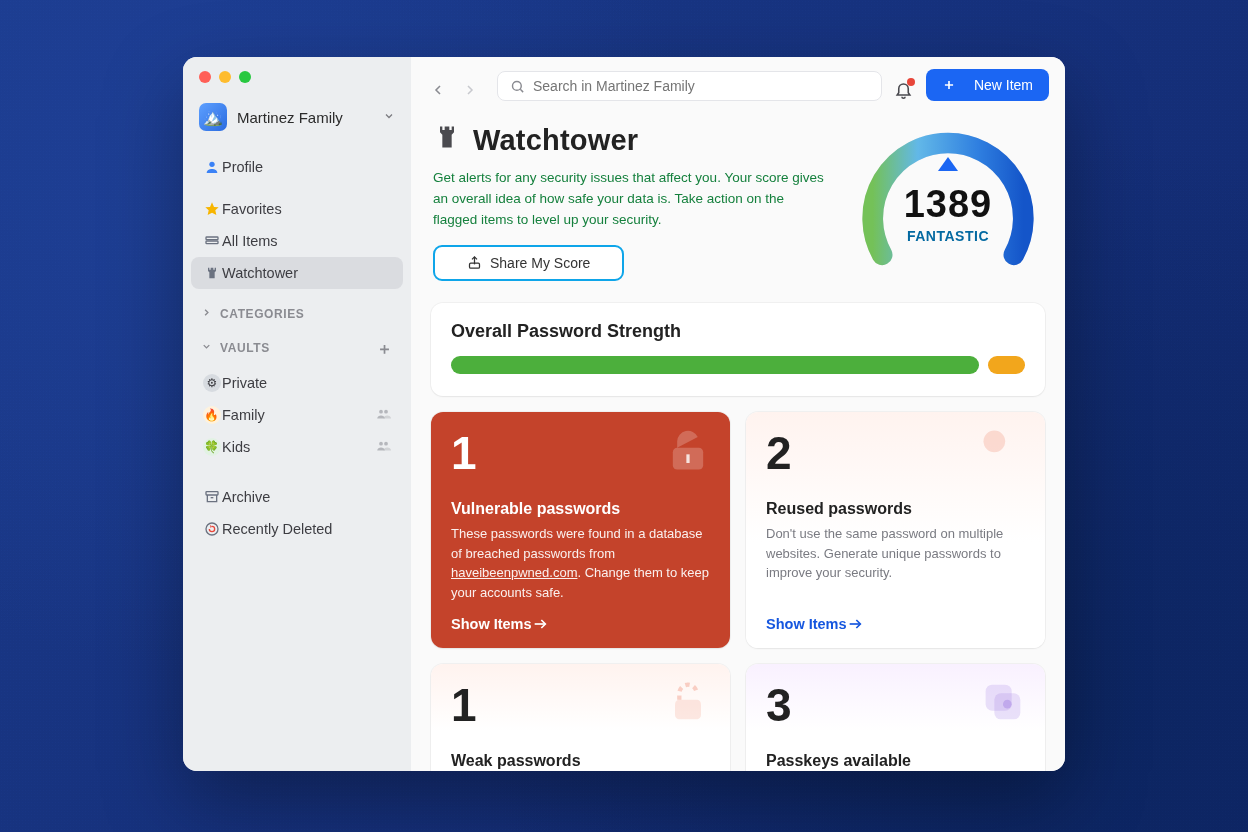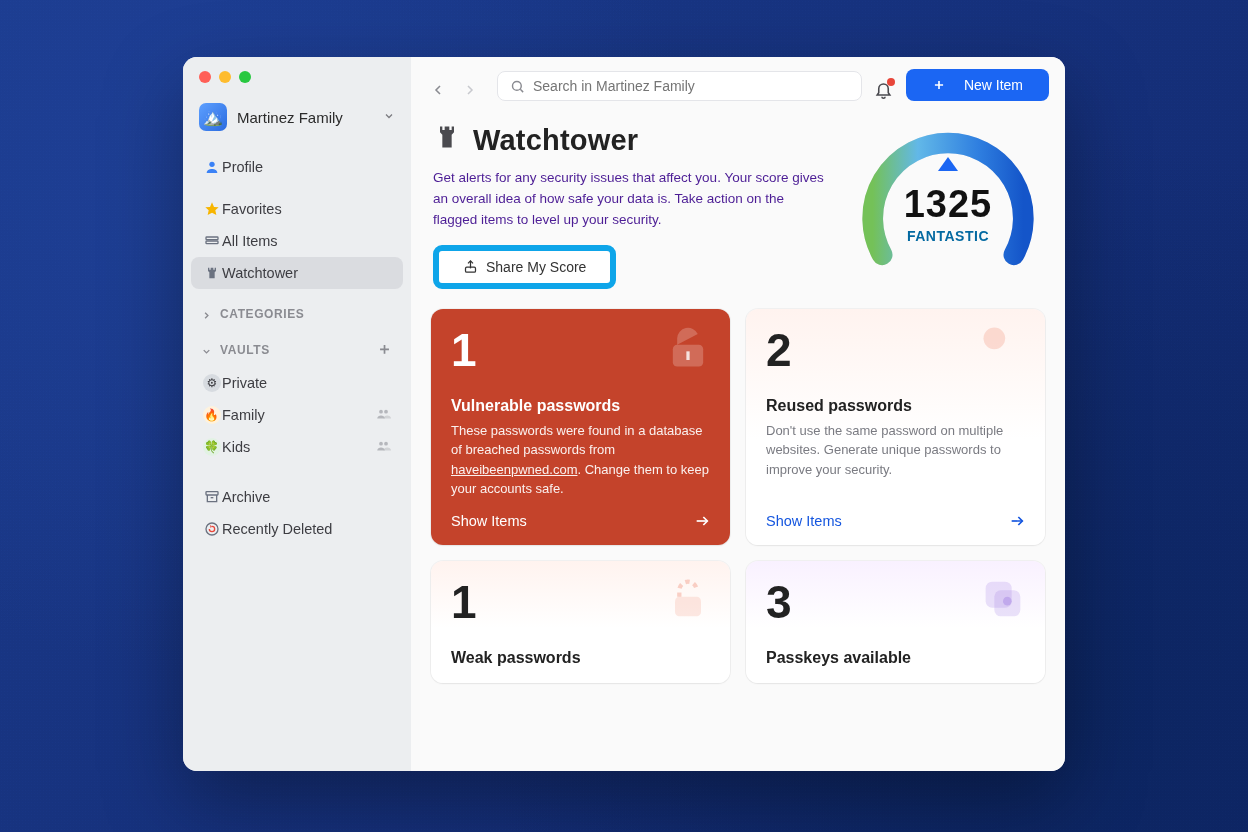--- a/index.html
+++ b/index.html
@@ -37,41 +37,41 @@
   .tl-red{background:#ff5f57}.tl-yellow{background:#febc2e}.tl-green{background:#28c840}
   .vault-switcher{ display:flex; align-items:center; gap:10px; padding:20px 16px 16px 16px; cursor:pointer;}
   .vault-icon{ width:28px;height:28px;border-radius:7px;background:linear-gradient(135deg,#5ea0ff,#2a6be0);display:flex;align-items:center;justify-content:center;font-size:16px;}
   .vault-name{ font-size:15px;font-weight:500;color:#2b2b2b; }
   .chev{ margin-left:auto; color:#7b7b80; }
   .nav-section{ padding:4px 8px; }
   .nav-item{ display:flex;align-items:center;gap:1px;padding:7px 12px;border-radius:8px;color:#3d3d42;cursor:pointer;font-size:14.5px;}
   .nav-item.active{ background:#dadce0; }
   .nav-icon{ width:18px;height:18px;display:flex;align-items:center;justify-content:center;font-size:15px;color:#6b7280;}
   .nav-gap{height:10px}
-  .section-header{ display:flex;align-items:flex-end;gap:8px;padding:14px 18px 6px 18px;font-size:12px;font-weight:600;letter-spacing:.6px;color:#8a8b91;cursor:pointer;}
+  .section-header{ display:flex;align-items:flex-start;gap:8px;padding:14px 18px 6px 18px;font-size:12px;font-weight:600;letter-spacing:.6px;color:#8a8b91;cursor:pointer;}
   .section-header .add-btn{ margin-left:auto;color:#8a8b91;font-size:16px;line-height:1;}
   .vault-dot{ width:18px;height:18px;border-radius:50%;display:flex;align-items:center;justify-content:center;font-size:12px;}
   .share-indicator{ margin-left:auto;color:#b5b7bc;font-size:13px; }
   
   .main{ flex:1;background:#fafafa;display:flex;flex-direction:column;overflow:hidden;}
   .toolbar{ display:flex;align-items:flex-end;gap:10px;padding:12px 16px 10px 16px;}
   .nav-arrow{ width:22px;height:22px;display:flex;align-items:center;justify-content:center;color:#8a8b91;cursor:pointer;}
   .nav-arrow.disabled{color:#c8c9ce;cursor:default;}
   .search{ flex:1;display:flex;align-items:center;gap:8px;background:#fff;border:1px solid #e4e5e9;border-radius:8px;padding:6px 12px;margin-left:6px;}
   .search input{ border:none;outline:none;flex:1;font-size:14px;background:transparent;color:#333;}
   .bell{ width:24px;height:24px;position:relative;display:flex;align-items:center;justify-content:center;cursor:pointer;}
   .bell svg{color:#4a4a4f;}
   .bell .dot{ position:absolute;top:1px;right:1px;width:8px;height:8px;border-radius:50%;background:#e8463a;}
-  .new-item-btn{ display:flex;align-items:center;gap:18px;background:#1b66f3;color:#fff;border:none;border-radius:8px;padding:8px 26px;font-size:14px;font-weight:500;cursor:pointer;}
+  .new-item-btn{ display:flex;align-items:center;gap:18px;background:#1b66f3;color:#fff;border:none;border-radius:8px;padding:8px 16px;font-size:14px;font-weight:500;cursor:pointer;}
   .content{ flex:1;overflow:auto;padding:4px 20px 24px 20px;}
   .page-head{ display:flex;gap:24px;align-items:flex-start;padding:8px 2px 20px 2px;}
   .page-head-left{ flex:1;min-width:0;}
   .page-title{ display:flex;align-items:center;gap:12px;font-size:29px;font-weight:700;color:#222;letter-spacing:.2px;}
-  .page-desc{ color:#4c1d95;font-size:13.5px;line-height:1.55;margin-top:10px;max-width:400px;}
-  .share-btn{ display:inline-flex;align-items:center;gap:8px;margin-top:14px;background:#fff;border:6px solid #0ea5e9;border-radius:9px;padding:8px 24px;font-size:14px;font-weight:500;color:#333;cursor:pointer;}
+  .page-desc{ color:#15803d;font-size:13.5px;line-height:1.55;margin-top:10px;max-width:400px;}
+  .share-btn{ display:inline-flex;align-items:center;gap:8px;margin-top:14px;background:#fff;border:2px solid #0ea5e9;border-radius:9px;padding:8px 32px;font-size:14px;font-weight:500;color:#333;cursor:pointer;}
   
   .gauge-wrap{ width:190px;height:160px;position:relative;flex-shrink:0;}
   .gauge-wrap svg{width:100%;height:100%;}
   .gauge-score{position:absolute;left:0;right:0;top:60px;text-align:center;}
   .gauge-score .num{font-size:38px;font-weight:800;color:#111;letter-spacing:1px;}
   .gauge-score .lbl{font-size:14px;font-weight:600;color:#0369a1;letter-spacing:.5px;margin-top:2px;}
   .gauge-pointer{position:absolute;left:50%;top:34px;transform:translateX(-50%);width:0;height:0;border-left:10px solid transparent;border-right:10px solid transparent;border-bottom:14px solid #1b66f3;}
   
   .card{ background:#fff;border-radius:12px;box-shadow:0 1px 2px rgba(0,0,0,.05),0 0 0 1px rgba(0,0,0,.04);}
   .strength-card{ padding:18px 20px 22px 20px;margin-bottom:16px;}
@@ -84,21 +84,21 @@
   .issue-card{ padding:18px 20px 16px 20px; display:flex;flex-direction:column;min-height:225px;position:relative;}
   .issue-card.danger{ background:#c4432b;color:#fff;}
   .issue-card.danger h4, .issue-card.danger .issue-num{color:#fff;}
   .issue-card.danger .issue-desc{color:rgba(255,255,255,.92);}
   .issue-card.light{ background:linear-gradient(180deg,#fff3ef 0%,#ffffff 55%);}
   .issue-card.light2{ background:linear-gradient(180deg,#f9f1ff 0%,#ffffff 55%);}
   .issue-num{ font-size:46px;font-weight:800;line-height:1;color:#222;}
   .issue-card h4{ font-size:16px;font-weight:700;margin-top:24px;color:#222;}
   .issue-desc{ font-size:13px;color:#7a7b82;margin-top:6px;line-height:1.5;}
   .issue-desc a{color:inherit;text-decoration:underline;}
-  .show-link{ margin-top:auto;padding-top:14px;display:flex;align-items:center;justify-content:space-between;font-size:14.5px;font-weight:400;cursor:pointer;}
+  .show-link{ margin-top:auto;padding-top:14px;display:flex;align-items:center;font-size:14.5px;font-weight:700;cursor:pointer;}
   .show-link.blue{color:#1556df;}
   .card-icon{position:absolute;right:16px;top:12px;opacity:.85;}
   .card-icon svg{width:52px;height:52px;}
   .partial-row .issue-card{min-height:120px;}
   
   .star{color:#f7b500}
 </style>
 </head>
 <body>
 
@@ -295,26 +295,33 @@
               <linearGradient id="g1" x1="0" y1="0" x2="1" y2="0">
                 <stop offset="0%" stop-color="#74c158"></stop>
                 <stop offset="30%" stop-color="#62b8e8"></stop>
                 <stop offset="70%" stop-color="#2f7fe0"></stop>
                 <stop offset="100%" stop-color="#1455c9"></stop>
               </linearGradient>
             </defs>
           </svg>
           <div class="gauge-pointer"></div>
           <div class="gauge-score">
-            <div class="num">1325</div>
+            <div class="num">1389</div>
             <div class="lbl">FANTASTIC</div>
           </div>
         </div>
       </div>
 
+      <div class="card strength-card">
+        <h3>Overall Password Strength</h3>
+        <div class="strength-bar">
+          <div class="bar-seg bar-green"></div>
+          <div class="bar-seg bar-orange"></div>
+        </div>
+      </div>
 
       <div class="grid">
 
         <div class="card issue-card danger">
           <div class="card-icon">
             <svg viewBox="0 0 24 24" fill="rgba(255,255,255,.25)">
                 <path d="M7 11V8a5 5 0 0 1 9.5-2"></path>
                 <rect x="5" y="11" width="14" height="10" rx="2"></rect>
                 <line x1="12" y1="14" x2="12" y2="18" stroke="#fff" stroke-width="1.5"></line>
               </svg>

